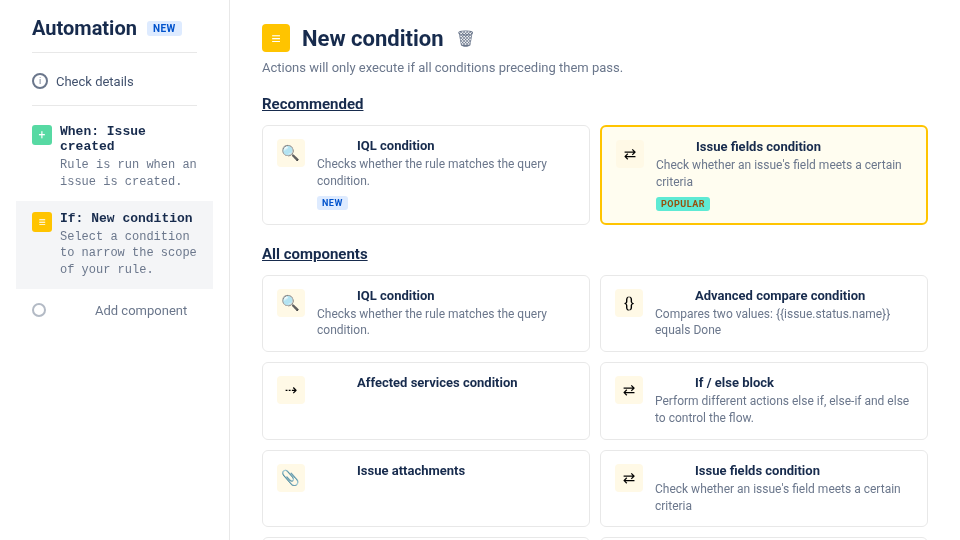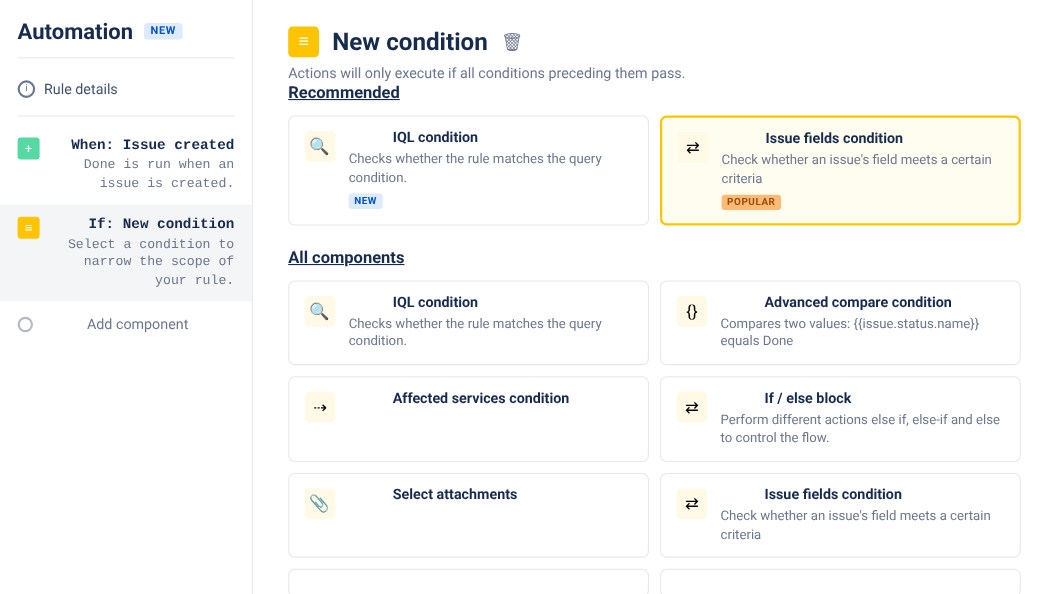--- a/index.html
+++ b/index.html
@@ -11,24 +11,23 @@
       overflow: hidden;
       display: flex;
     }
 
     
     .sidebar {
       width: 230px;
       min-width: 230px;
       background: #fff;
       border-right: 1px solid #e8e8e8;
-      padding: 16px 0;
+      padding: 16px 16px;
       display: flex;
       flex-direction: column;
-      text-align: right;
     }
 
     .sidebar-title {
       font-size: 20px;
       font-weight: 700;
       color: #172b4d;
       padding: 0 16px 12px 16px;
       display: flex;
       align-items: center;
       gap: 10px;
@@ -187,20 +186,21 @@
 
     .trash-icon {
       color: #6b778c;
       cursor: pointer;
       font-size: 16px;
     }
 
     .main-subtitle {
       font-size: 13px;
       color: #6b778c;
+      margin-bottom: 20px;
     }
 
     .section-title {
       font-size: 15px;
       font-weight: 700;
       color: #172b4d;
       margin-bottom: 12px;
       text-decoration: underline;
     }
 
@@ -267,47 +267,47 @@
       border-radius: 3px;
       margin-top: 6px;
     }
 
     .badge-new {
       background: #deebff;
       color: #0052cc;
     }
 
     .badge-popular {
-      background: #fdba74;
+      background: #5eead4;
       color: #974f0c;
       text-align: center;
     }
   </style>
 </head>
 <body>
 
 <div class="sidebar">
   <div class="sidebar-title">
     <span>Automation</span>
     <span class="new-badge">NEW</span>
   </div>
   <div class="sidebar-divider"></div>
 
   <div class="sidebar-rule-details">
     <div class="icon-circle">i</div>
-    <span>Rule details</span>
+    <span>Check details</span>
   </div>
 
   <div class="sidebar-divider2"></div>
 
   <div class="sidebar-item">
     <div class="sidebar-item-icon icon-green">+</div>
     <div class="sidebar-item-content">
       <div class="sidebar-item-title">When: Issue created</div>
-      <div class="sidebar-item-desc">Done is run when an issue is created.</div>
+      <div class="sidebar-item-desc">Rule is run when an issue is created.</div>
     </div>
   </div>
 
   <div class="sidebar-item active">
     <div class="sidebar-item-icon icon-yellow">≡</div>
     <div class="sidebar-item-content">
       <div class="sidebar-item-title">If: New condition</div>
       <div class="sidebar-item-desc">Select a condition to narrow the scope of your rule.</div>
     </div>
   </div>
@@ -379,21 +379,21 @@
       <div class="card-icon">⇄</div>
       <div class="card-body">
         <div class="card-title">If / else block</div>
         <div class="card-desc">Perform different actions else if, else-if and else to control the flow.</div>
       </div>
     </div>
 
     <div class="card">
       <div class="card-icon">📎</div>
       <div class="card-body">
-        <div class="card-title">Select attachments</div>
+        <div class="card-title">Issue attachments</div>
       </div>
     </div>
 
     <div class="card">
       <div class="card-icon">⇄</div>
       <div class="card-body">
         <div class="card-title">Issue fields condition</div>
         <div class="card-desc">Check whether an issue's field meets a certain criteria</div>
       </div>
     </div>

